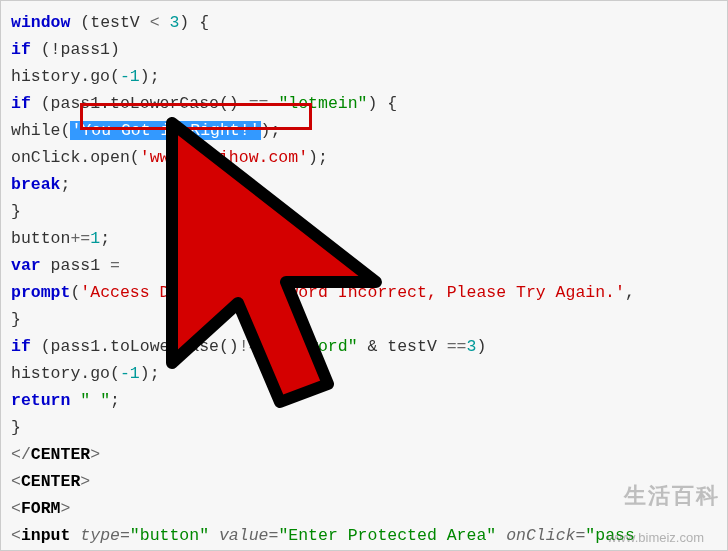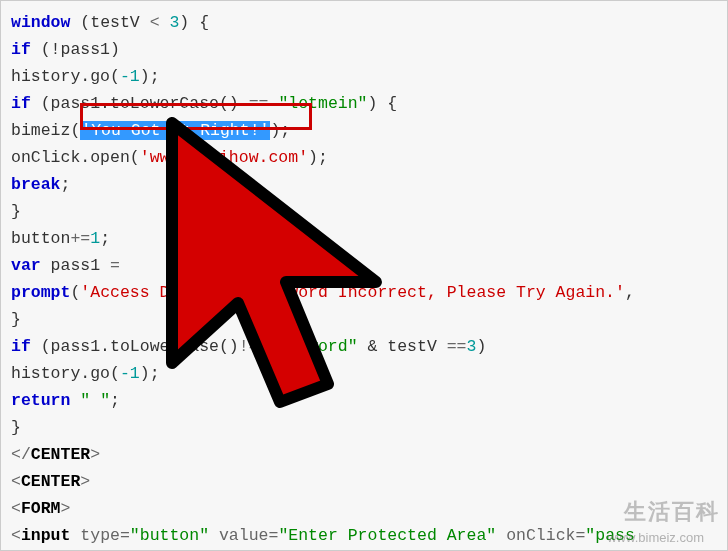--- a/index.html
+++ b/index.html
@@ -6,36 +6,36 @@
     body { width: 728px; height: 551px; background: #fff; position: relative; overflow: hidden; font-family: "Courier New", monospace; }
     .code-area { background: #f7f7f7; border: 1px solid #ccc; padding: 8px 10px; font-size: 16.5px; line-height: 27px; color: #333; white-space: pre; overflow: hidden; height: 551px; }
     .kw { color: #0000cc; font-weight: bold; }
     .num { color: #009999; }
     .str { color: #cc0000; }
     .strgn { color: #008800; }
     .punc { color: #666; }
     .normal { color: #333; text-align: right; }
     .tag { color: #666; }
     .tagname { color: #000; font-weight: bold; }
-    .attr { color: #666; }
+    .attr { color: #666; font-style: italic; }
     .attrval { color: #008800; }
     .highlight-box { position: absolute; border: 3px solid #cc0000; background: transparent; pointer-events: none; }
     .selection { background: #3399ff; color: #fff; padding: 0 1px; }
     .cursor-svg { position: absolute; pointer-events: none; }
-    .watermark-logo { position: absolute; right: 8px; bottom: 24px; font-size: 22px; color: rgba(120,120,120,0.45); font-family: "SimHei","Microsoft YaHei",sans-serif; font-weight: bold; letter-spacing: 2px; }
+    .watermark-logo { position: absolute; right: 8px; bottom: 40px; font-size: 22px; color: rgba(120,120,120,0.45); font-family: "SimHei","Microsoft YaHei",sans-serif; font-weight: bold; letter-spacing: 2px; }
     .watermark-url { position: absolute; right: 24px; bottom: 6px; font-size: 13px; color: rgba(120,120,120,0.55); font-family: Arial,sans-serif; }
   </style>
 </head>
 <body>
 
 <div class="code-area"><span><span class="kw">window</span><span class="normal"> (testV </span><span class="punc">&lt;</span><span> </span><span class="num">3</span><span class="normal">) {</span></span>
 <span><span class="kw">if</span><span class="normal"> (!pass1)</span></span>
 <span><span class="normal">history.go(</span><span class="num">-1</span><span class="normal">);</span></span>
 <span><span class="kw">if</span><span class="normal"> (pass1.toLowerCase() </span><span class="punc">==</span><span> </span><span class="strgn">"letmein"</span><span class="normal">) {</span></span>
-<span><span class="normal">bimeiz(</span><span class="selection">'You Got it Right!'</span><span class="normal">);</span></span>
+<span><span class="normal">while(</span><span class="selection">'You Got it Right!'</span><span class="normal">);</span></span>
 <span><span class="normal">onClick.open(</span><span class="str">'www.wikihow.com'</span><span class="normal">);</span></span>
 <span><span class="kw">break</span><span class="normal">;</span></span>
 <span><span class="normal">}</span></span>
 <span><span class="normal">button</span><span class="punc">+=</span><span class="num">1</span><span class="normal">;</span></span>
 <span><span class="kw">var</span><span class="normal"> pass1 </span><span class="punc">=</span></span>
 <span><span class="kw">prompt</span><span class="normal">(</span><span class="str">'Access Denied - Password Incorrect, Please Try Again.'</span><span class="normal">,</span></span>
 <span><span class="normal">}</span></span>
 <span><span class="kw">if</span><span class="normal"> (pass1.toLowerCase()</span><span class="punc">!=</span><span class="strgn">"password"</span><span class="normal"> &amp; testV </span><span class="punc">==</span><span class="num">3</span><span class="normal">)</span></span>
 <span><span class="normal">history.go(</span><span class="num">-1</span><span class="normal">);</span></span>
 <span><span class="kw">return</span><span> </span><span class="strgn">" "</span><span class="normal">;</span></span>

